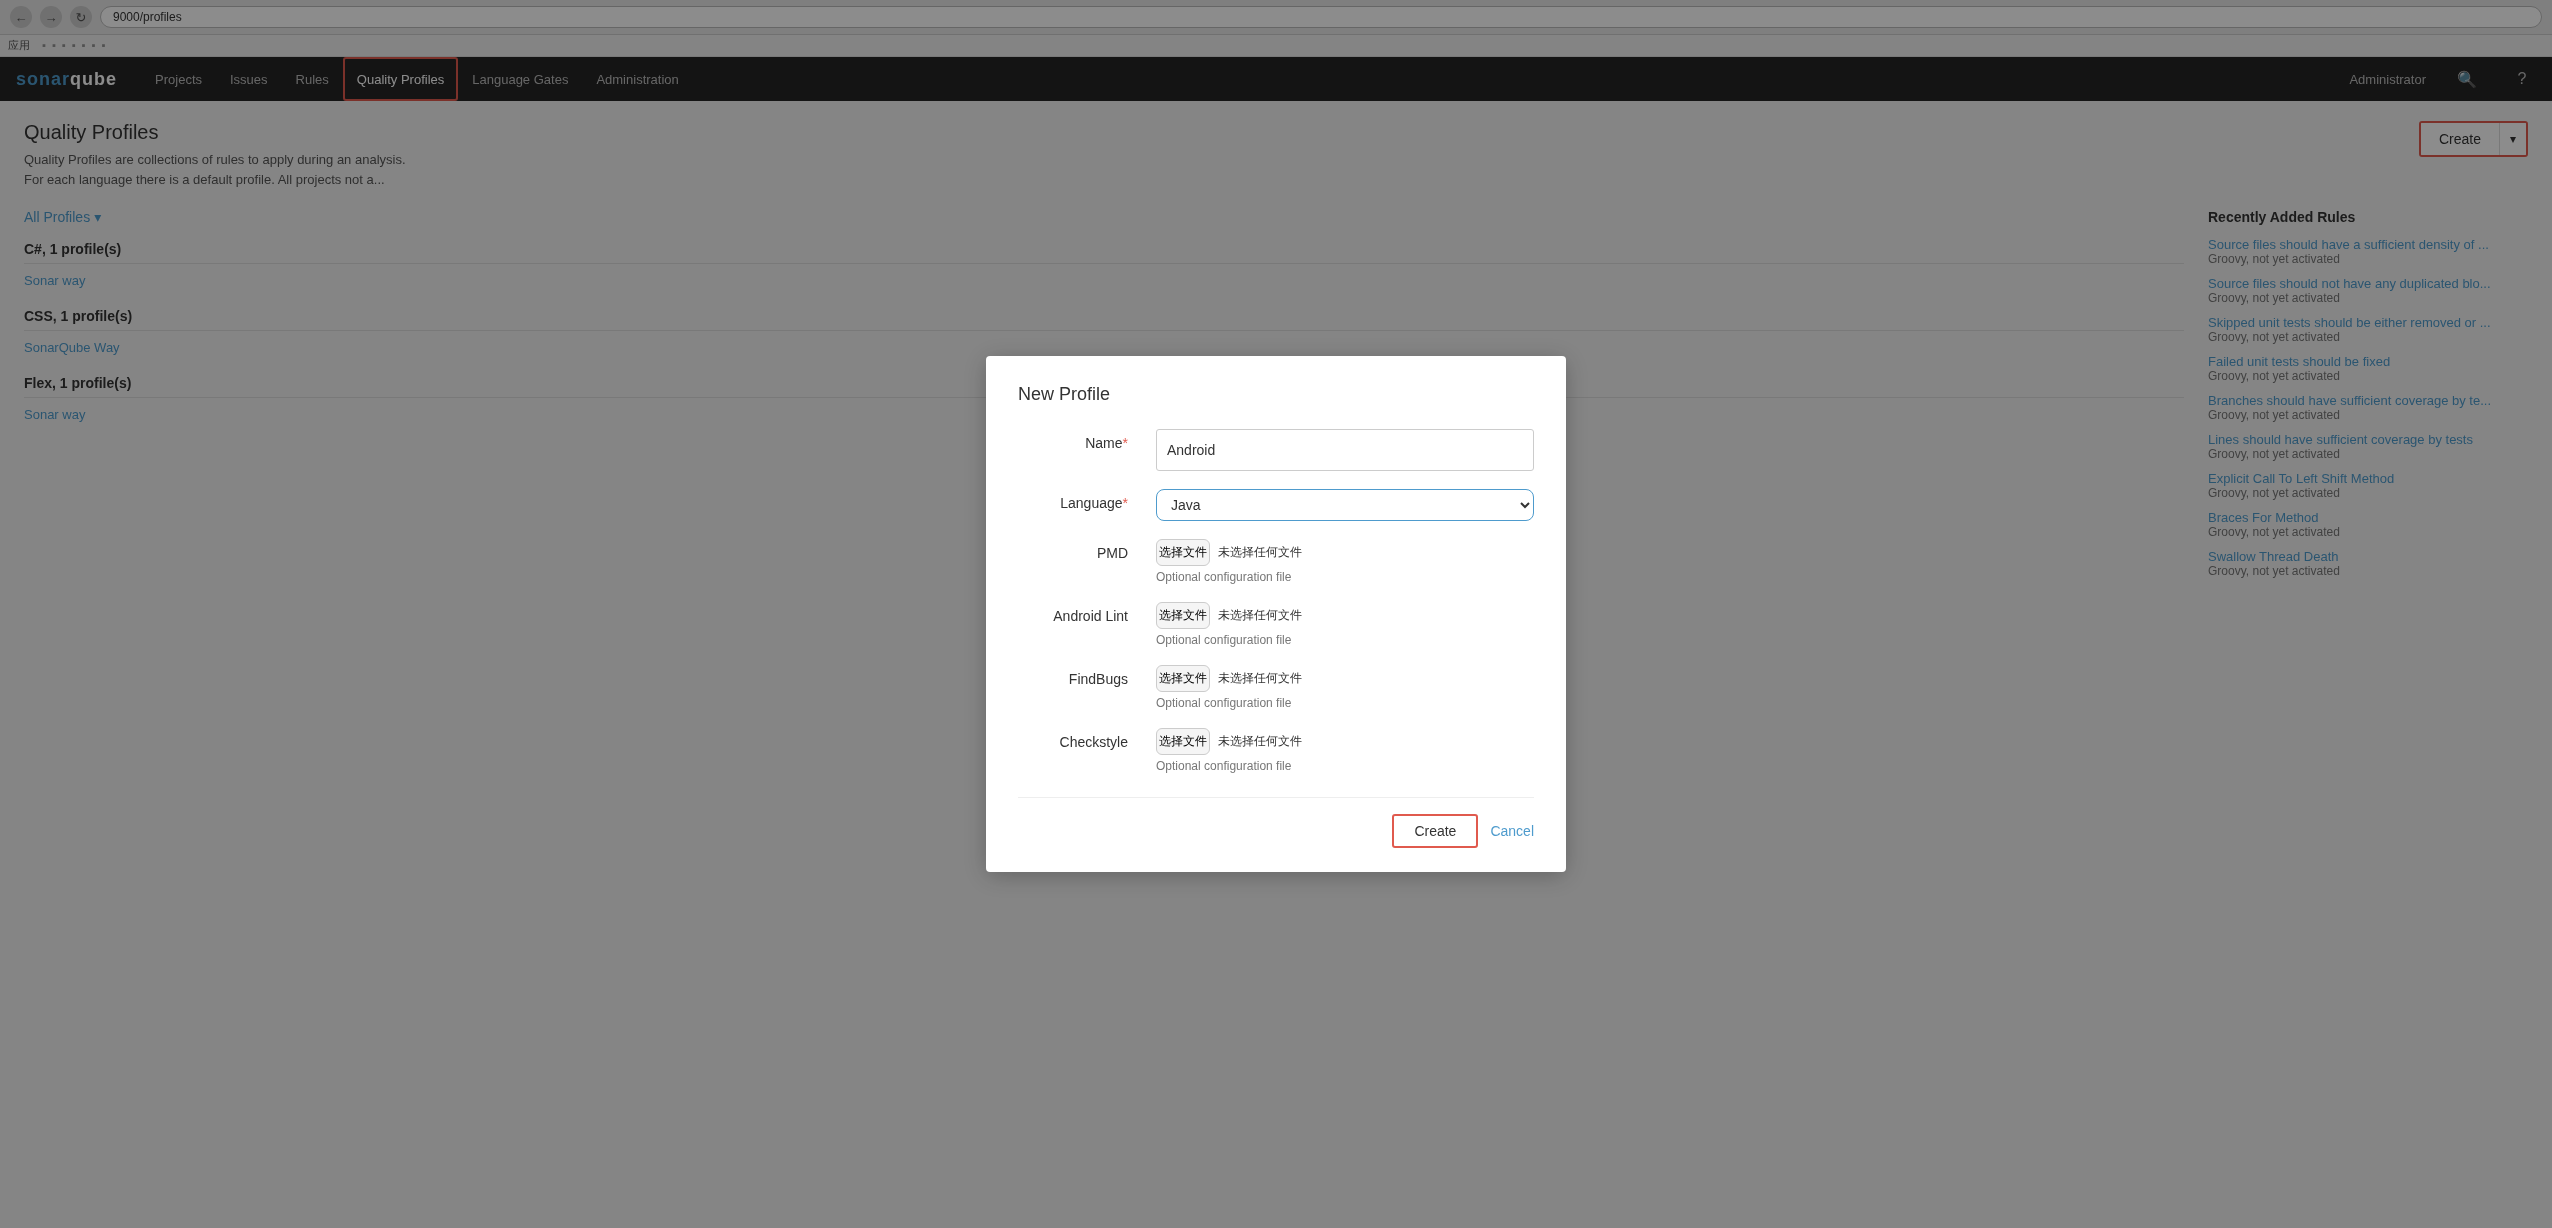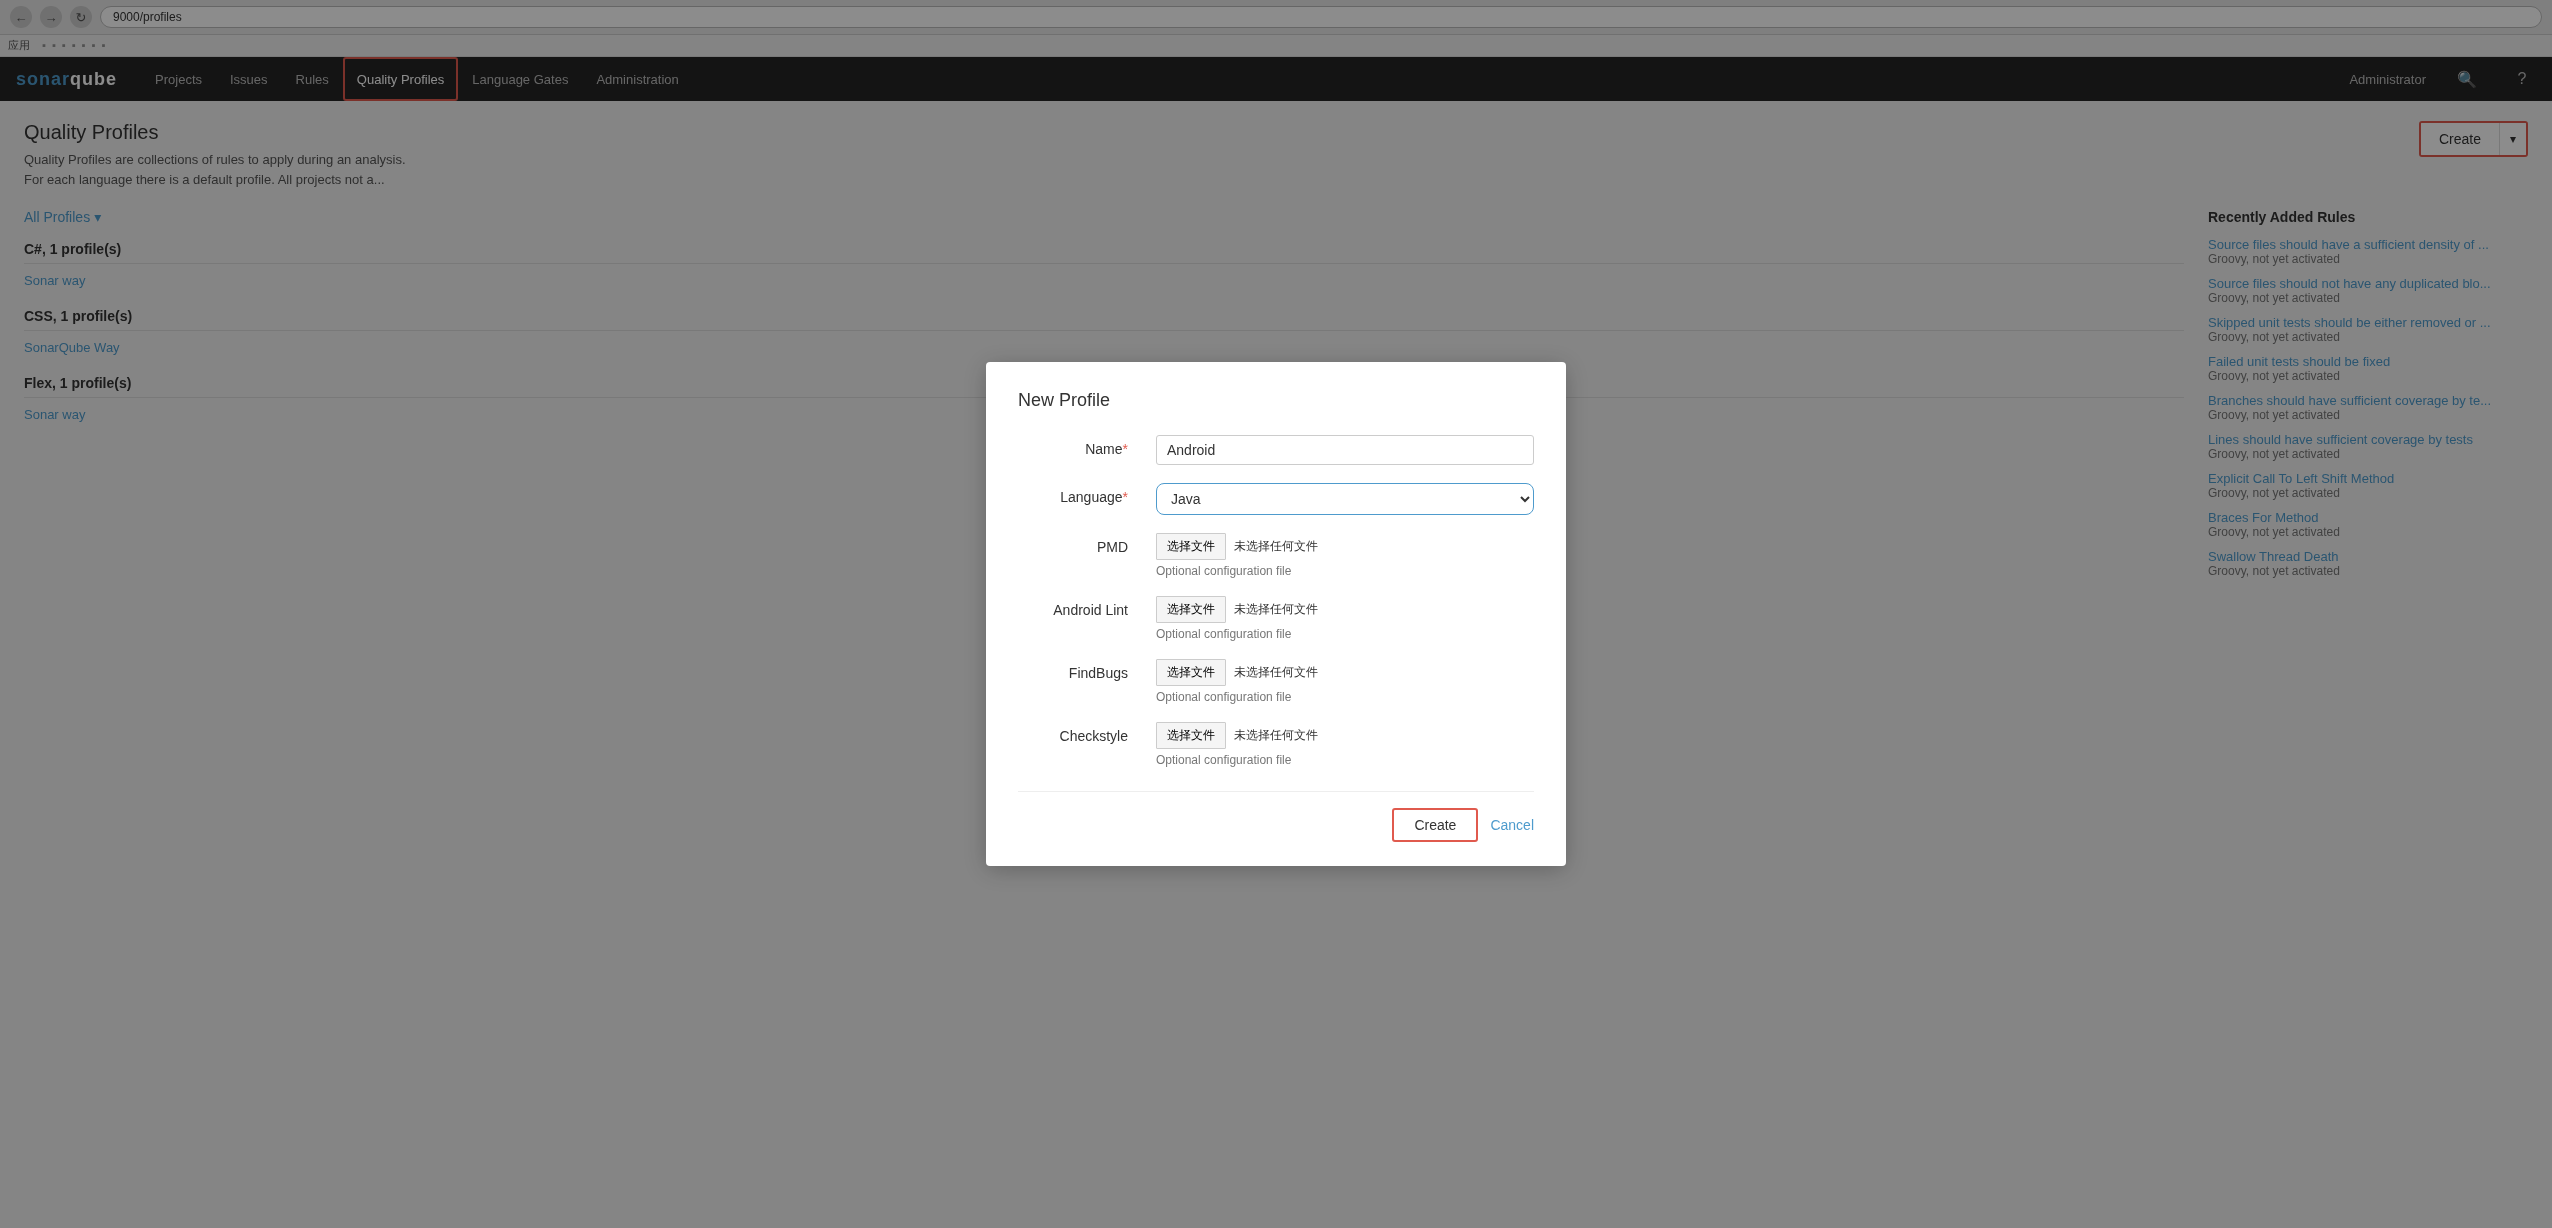--- a/index.html
+++ b/index.html
@@ -228,21 +228,21 @@
       color: #333;
       padding-top: 6px;
       flex-shrink: 0;
     }
     .required-star { color: #e05a4e; }
     .form-control-wrap { flex: 1; }
     .form-input {
       width: 100%;
       border: 1px solid #ccc;
       border-radius: 3px;
-      padding: 6px 10px;
+      padding: 12px 10px;
       font-size: 14px;
       color: #333;
     }
     .form-select {
       width: 100%;
       border: 1px solid #4e9bcd;
       border-radius: 8px;
       padding: 6px 10px;
       font-size: 14px;
       color: #333;
@@ -254,22 +254,22 @@
       margin-top: 4px;
     }
     .file-upload-row {
       display: flex;
       align-items: center;
       gap: 8px;
     }
     .file-btn {
       background: #f5f5f5;
       border: 1px solid #ccc;
-      border-radius: 1px;
-      padding: 4px 10px;
+      border-radius: 6px;
+      padding: 4px 2px;
       font-size: 12px;
       cursor: pointer;
       white-space: nowrap;
     }
     .file-none-text {
       font-size: 12px;
       color: #333;
     }
     .modal-footer {
       display: flex;

